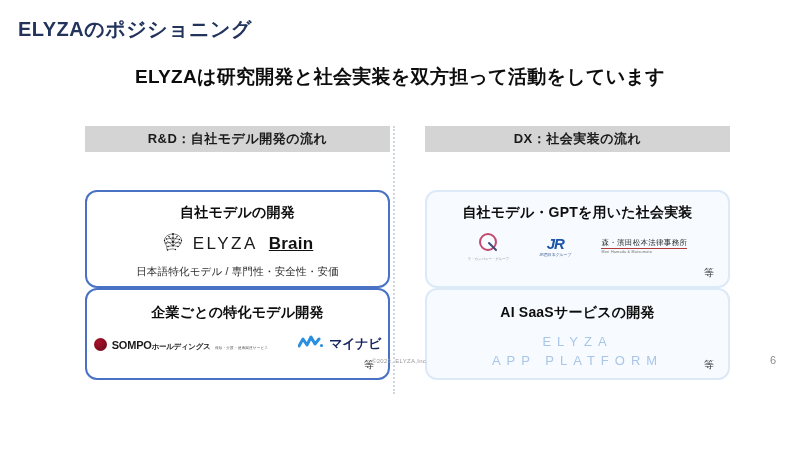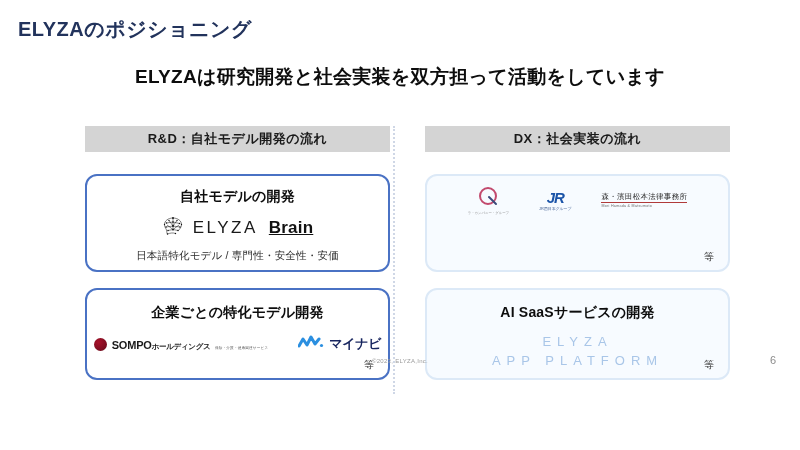--- a/index.html
+++ b/index.html
@@ -93,21 +93,21 @@
     border-radius: 12px;
   }
   .card.blue {
     border: 2px solid #4a72c4;
     background: #ffffff;
   }
   .card.light {
     border: 2px solid #dce9f7;
     background: #f7fbff;
   }
-  .card.c1 { top: 48px;  height: 98px; }
+  .card.c1 { top: 64px;  height: 98px; }
   .card.c2 { top: 162px; height: 92px; }
 
   .card-title {
     text-align: center;
     font-size: 14px;
     font-weight: bold;
     color: #0d0d0d;
     letter-spacing: 0.2px;
   }
   .card.c1 .card-title { margin-top: 12px; }
@@ -386,20 +386,21 @@
         <div class="etc">等</div>
       </div>
 
     </div>
 
     <div class="column right">
 
       <div class="col-banner">DX：社会実装の流れ</div>
 
       <div class="card light c1">
+        <div class="card-title">自社モデル・GPTを用いた社会実装</div>
 
         <div class="logo-row three">
 
           <div class="qmark">
             <div class="qmark-glyph">
               <svg width="24" height="20" viewBox="0 0 24 20" aria-hidden="true">
                 <path d="M12 2 A8 8 0 1 0 12 18 A8 8 0 0 0 12 2 Z" stroke="#c24a6e" stroke-width="2" fill="none"></path>
                 <path d="M13 11 L20 18" stroke="#3a4a7a" stroke-width="2" fill="none" stroke-linecap="round"></path>
               </svg>
             </div>

